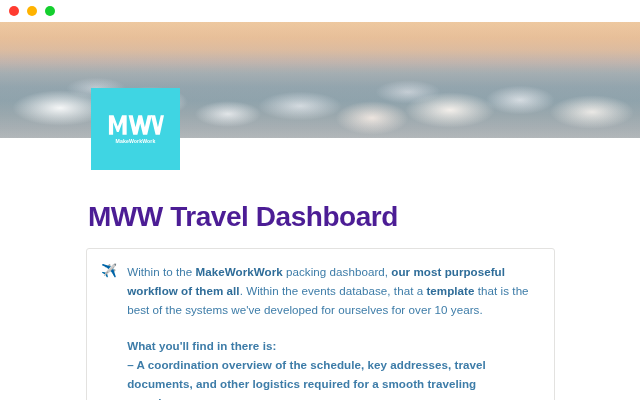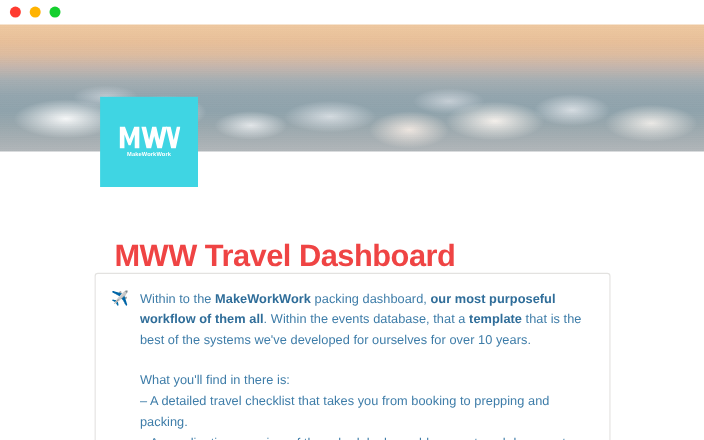--- a/index.html
+++ b/index.html
@@ -132,25 +132,25 @@
     width: 640px;
     height: 262px;
     background: #ffffff;
     z-index: 5;
   }
 
   .page-title {
     position: absolute;
     left: 88px;
     top: 64px;
-    margin: 16px;
+    margin: 0;
     font-size: 28px;
     font-weight: 700;
     letter-spacing: -0.45px;
-    color: #ef4444;
+    color: #4c1d95;
     line-height: 1.1;
     white-space: nowrap;
   }
 
   
   .callout {
     position: absolute;
     left: 86px;
     top: 110px;
     width: 469px;
@@ -173,21 +173,21 @@
   .callout-body {
     flex: 1 1 auto;
     font-size: 11.6px;
     line-height: 19px;
     color: #3d7ca8;
     letter-spacing: 0.05px;
   }
   .callout-body b { font-weight: 700; color: #2f6d99; }
   .callout-para { margin: 0; }
   .callout-para + .callout-para { margin-top: 17px; }
-  .callout-line { display: block; }
+  .callout-line { display: block; font-weight: bold; }
 </style>
 </head>
 <body>
 
 <div class="app-window">
 
   <div class="titlebar">
     <div class="traffic-lights">
       <span class="light close"></span>
       <span class="light min"></span>
@@ -215,21 +215,20 @@
 
     <div class="callout">
       <span class="callout-icon">✈️</span>
 
       <div class="callout-body">
 
         <p class="callout-para"><span>Within to the </span><b>MakeWorkWork</b><span> packing dashboard, </span><b>our most purposeful workflow of them all</b><span>. Within the events database, that a </span><b>template</b><span> that is the best of the systems we've developed for ourselves for over 10 years.</span></p>
 
         <p class="callout-para">
           <span class="callout-line">What you'll find in there is:</span>
-          <span class="callout-line">– A detailed travel checklist that takes you from booking to prepping and packing.</span>
           <span class="callout-line">– A coordination overview of the schedule, key addresses, travel documents, and other logistics required for a smooth traveling experience.</span>
         </p>
 
       </div>
     </div>
 
   </div>
 </div>
 
 </body></html>

